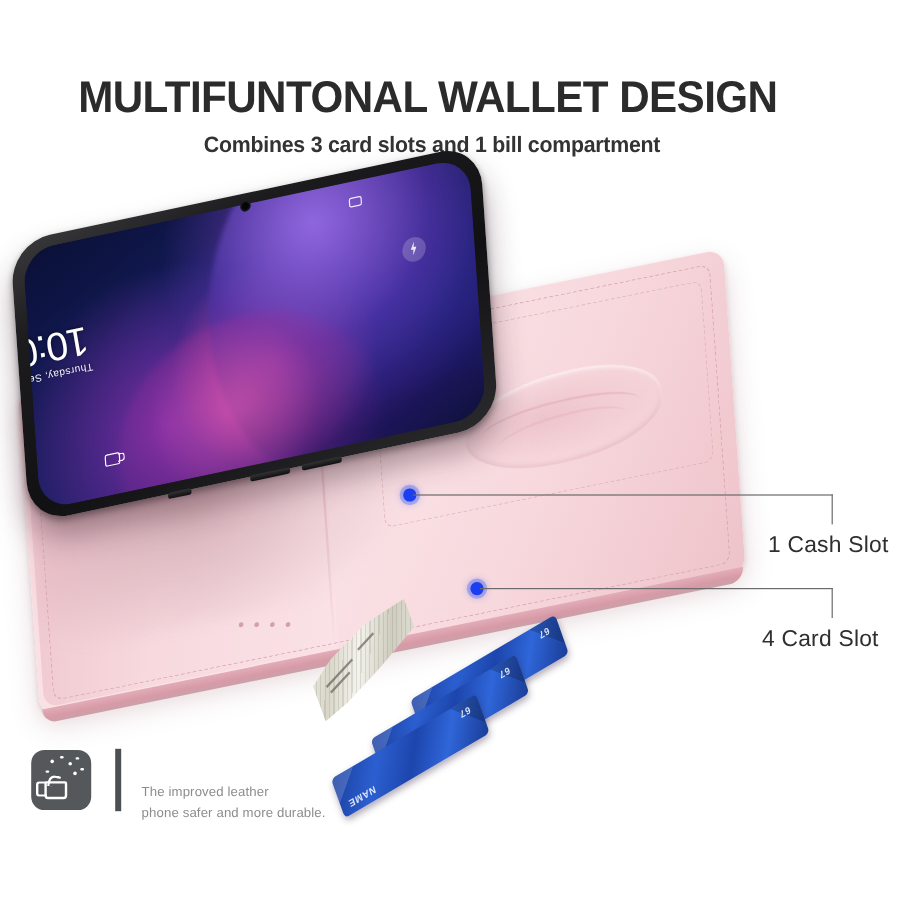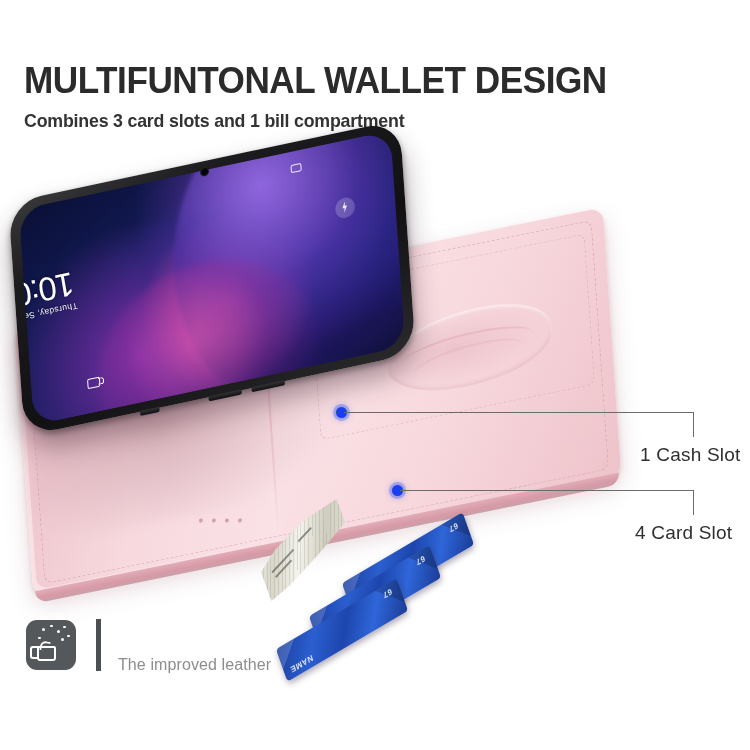--- a/index.html
+++ b/index.html
@@ -4,21 +4,21 @@
 <style>
   * { margin:0; padding:0; box-sizing:border-box; }
   html,body{ background:#ffffff; }
   body{
     width:750px; height:750px; position:relative; overflow:hidden;
     font-family:"Liberation Sans", sans-serif;
     background:#ffffff;
   }
 
   
-  #header{ position:absolute; left:24px; top:62px; width:700px; }
+  #header{ position:absolute; left:24px; top:62px; width:700px;text-align:center; }
   #title{
     font-family:"Liberation Sans", sans-serif;
     font-size:37px; font-weight:700; letter-spacing:-0.5px;
     color:#2b2b2b; line-height:1.0; transform:scaleX(0.95); transform-origin:left center;
     white-space:nowrap;
   }
   #subtitle{
     margin-top:11px;
     font-size:18.5px; font-weight:700; color:#333333;
     letter-spacing:-0.2px; transform:scaleX(0.96); transform-origin:left center;
@@ -246,21 +246,21 @@
     content:""; position:absolute; left:-9px; bottom:0px; width:7px; height:9px;
     border:2.2px solid #fff; border-right:none; border-radius:3px 0 0 3px;
   }
   #feat-icon .thumb::before{
     content:""; position:absolute; left:1px; top:-7px; width:8px; height:8px;
     border-top:2.2px solid #fff; border-left:2.2px solid #fff;
     border-radius:6px 0 0 0; transform:rotate(12deg);
   }
   #feat-icon .sp{ position:absolute; background:#fff; border-radius:50%; }
   #divider{ width:5px; height:52px; background:#4d5052; margin:0 17px 0 20px; flex:0 0 auto; }
-  #feat-text{ color:#8b8d8f; font-size:16px; line-height:1.62; letter-spacing:.1px;margin-top:40px; }
+  #feat-text{ color:#8b8d8f; font-size:11px; line-height:1.62; letter-spacing:.1px;margin-top:40px; }
 </style>
 </head>
 <body>
 
 <div id="header">
   <div id="title">MULTIFUNTONAL WALLET DESIGN</div>
   <div id="subtitle">Combines 3 card slots and 1 bill compartment</div>
 </div>
 
 <div id="stage">
@@ -346,14 +346,15 @@
     <span class="sp" style="left:31px;top:10px;width:3px;height:3px;"></span>
     <span class="sp" style="left:37px;top:6px;width:2.5px;height:2.5px;"></span>
     <span class="sp" style="left:12px;top:17px;width:2.5px;height:2.5px;"></span>
     <span class="sp" style="left:35px;top:18px;width:3px;height:3px;"></span>
     <span class="sp" style="left:41px;top:15px;width:2.5px;height:2.5px;"></span>
     <div class="thumb"></div>
   </div>
   <div id="divider"></div>
   <div id="feat-text">
     <div>The improved leather</div>
+    <div>phone safer and more durable.</div>
   </div>
 </div>
 
 </body></html>

